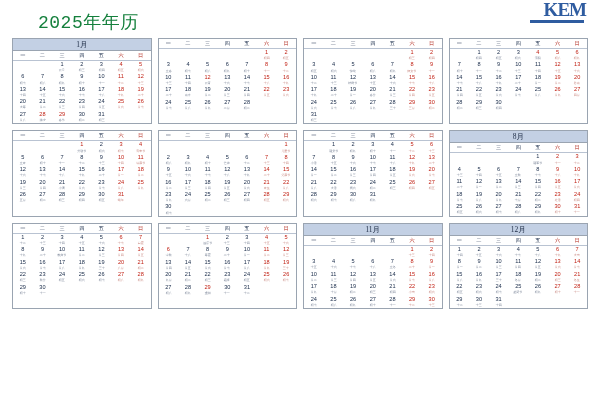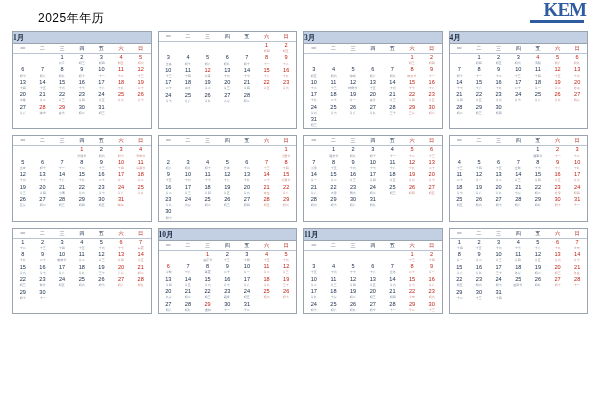--- a/index.html
+++ b/index.html
@@ -39,47 +39,46 @@
     line-height: 19px;
   }
   #logo .bar {
     height: 3px;
     background: #2f5ca0;
     margin-top: 1px;
     width: 54px;
   }
   
   #title {
-    font-family: Liberation Sans, sans-serif;
-    font-size: 12px;
-    color: #000000;
+    font-family: Liberation Mono, monospace;
+    font-size: 18px;
+    color: #15803d;
     margin: 0 0 4px 26px;
     letter-spacing: 0.5px;
   }
   
   .year-grid {
     display: grid;
     grid-template-columns: repeat(4, 1fr);
     grid-template-rows: repeat(3, auto);
     gap: 6px 6px;
   }
   .month {
     border: 1px solid #9aa4b1;
     box-sizing: border-box;
     background: #ffffff;
   }
   .month-head {
     background: #c3d0e4;
     border-bottom: 1px solid #9aa4b1;
-    text-align: left;
+    text-align: center;
     font-size: 7.5px;
     line-height: 11px;
     color: #1d2b45;
     font-family: "Liberation Serif", serif;
-    font-weight: bold;
   }
   table.cal {
     border-collapse: collapse;
     width: 100%;
     table-layout: fixed;
   }
   table.cal th {
     font-size: 5.2px;
     font-weight: normal;
     color: #20324f;
@@ -546,21 +545,20 @@
                   <span class="l">初二</span>
                 </span>
               </td>
               <td class="empty"></td>
               <td class="empty"></td>
             </tr>
           </tbody>
         </table>
       </div>
       <div class="month">
-        <div class="month-head">3月</div>
         <table class="cal">
           <thead>
             <tr>
               <th>一</th>
               <th>二</th>
               <th>三</th>
               <th>四</th>
               <th>五</th>
               <th class="wk">六</th>
               <th class="wk">日</th>
@@ -773,21 +771,20 @@
               <td class="empty"></td>
               <td class="empty"></td>
               <td class="empty"></td>
               <td class="empty"></td>
               <td class="empty"></td>
             </tr>
           </tbody>
         </table>
       </div>
       <div class="month">
-        <div class="month-head">4月</div>
         <table class="cal">
           <thead>
             <tr>
               <th>一</th>
               <th>二</th>
               <th>三</th>
               <th>四</th>
               <th>五</th>
               <th class="wk">六</th>
               <th class="wk">日</th>
@@ -1641,20 +1638,21 @@
                 </span>
               </td>
               <td class="empty"></td>
               <td class="empty"></td>
               <td class="empty"></td>
             </tr>
           </tbody>
         </table>
       </div>
       <div class="month">
+        <div class="month-head">8月</div>
         <table class="cal">
           <thead>
             <tr>
               <th>一</th>
               <th>二</th>
               <th>三</th>
               <th>四</th>
               <th>五</th>
               <th class="wk">六</th>
               <th class="wk">日</th>
@@ -2070,21 +2068,20 @@
               <td class="empty"></td>
               <td class="empty"></td>
               <td class="empty"></td>
               <td class="empty"></td>
               <td class="empty"></td>
             </tr>
           </tbody>
         </table>
       </div>
       <div class="month">
-        <div class="month-head">10月</div>
         <table class="cal">
           <thead>
             <tr>
               <th>一</th>
               <th>二</th>
               <th>三</th>
               <th>四</th>
               <th>五</th>
               <th class="wk">六</th>
               <th class="wk">日</th>
@@ -2501,20 +2498,21 @@
                 <span class="cellbox we">
                   <span class="g">30</span>
                   <span class="l">十三</span>
                 </span>
               </td>
             </tr>
           </tbody>
         </table>
       </div>
       <div class="month">
+        <div class="month-head">12月</div>
         <table class="cal">
           <thead>
             <tr>
               <th>一</th>
               <th>二</th>
               <th>三</th>
               <th>四</th>
               <th>五</th>
               <th class="wk">六</th>
               <th class="wk">日</th>

